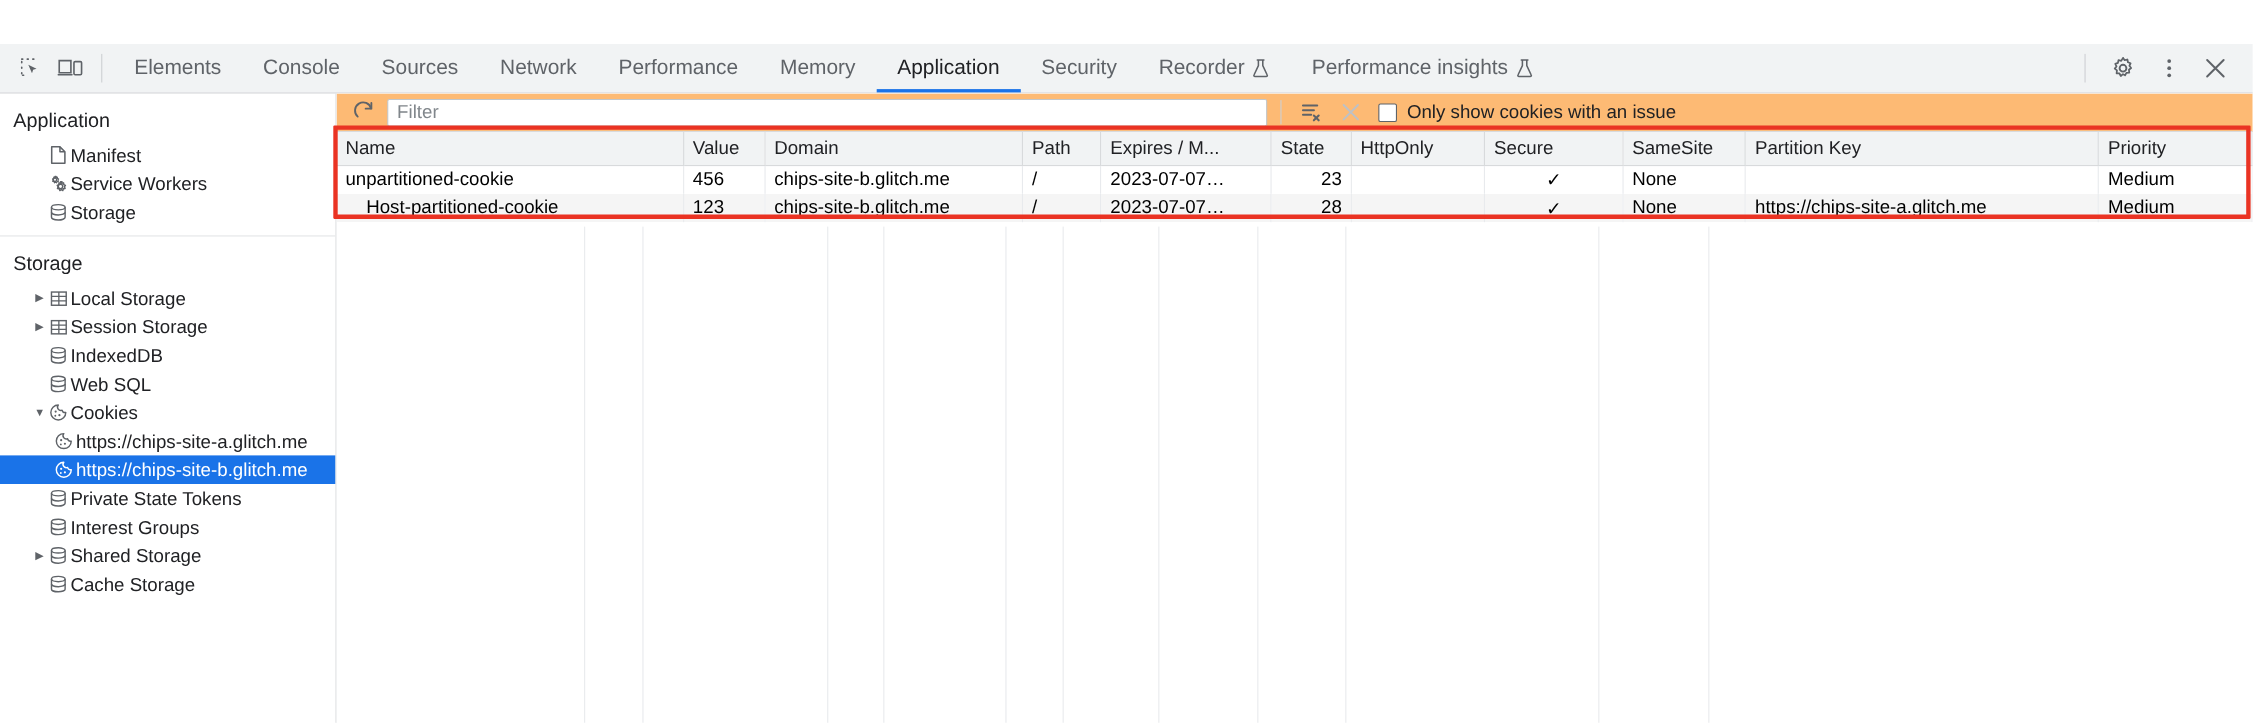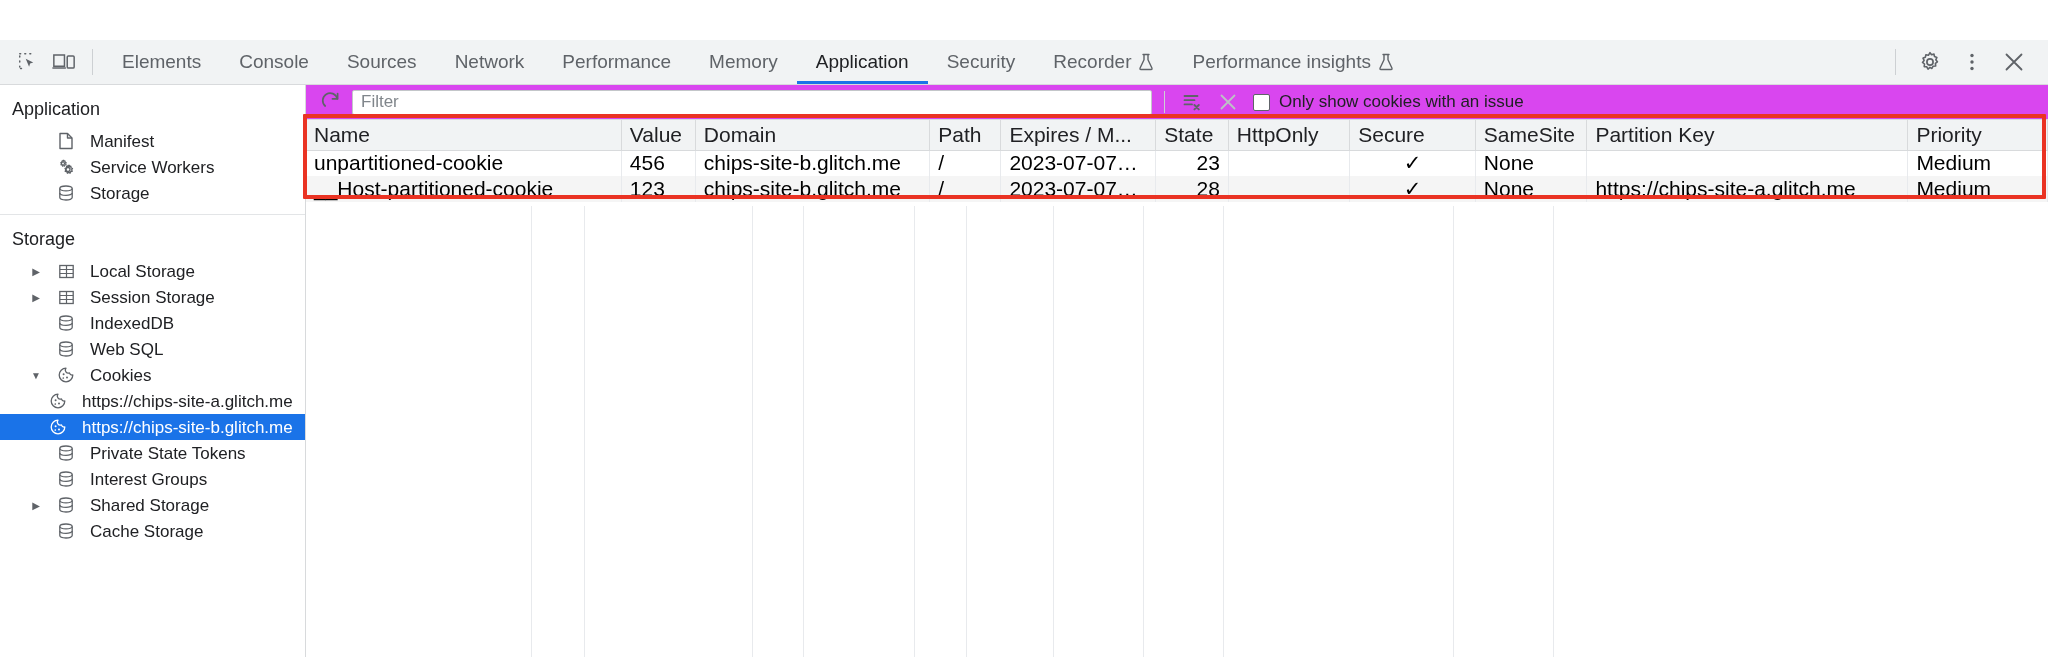--- a/index.html
+++ b/index.html
@@ -81,21 +81,21 @@
   .side-section + .side-section { border-top: 1px solid #e3e5e7; }
   .side-title {
     font-size: 18px;
     color: #202124;
     padding: 8px 0 8px 12px;
   }
   .tree-row {
     display: flex; align-items: center;
     height: 26px;
     padding-left: 12px;
-    gap: 14px;
+    gap: 1px;
     white-space: nowrap;
   }
   .tree-row.lvl1 { padding-left: 30px; }
   .tree-row.lvl2 { padding-left: 48px; }
   .tree-row.selected { background: #1a73e8; color: #fff; }
   .tree-row.selected .tw-icon { color: #fff; }
   .tw-arrow {
     width: 12px; flex: 0 0 12px;
     display: flex; align-items: center; justify-content: center;
     color: #5f6368; font-size: 10px;
@@ -111,21 +111,21 @@
   .main {
     flex: 1 1 auto;
     display: flex; flex-direction: column;
     background: #fff;
     overflow: hidden;
     position: relative;
   }
   .filterbar {
     height: 35px;
     flex: 0 0 35px;
-    background: #d946ef;
+    background: #fdba74;
     border-bottom: 1px solid #d8dadc;
     display: flex; align-items: center;
     padding: 0 8px 0 10px;
     gap: 6px;
   }
   .fb-btn {
     width: 30px; height: 27px;
     display: flex; align-items: center; justify-content: center;
     color: #5f6368;
     flex: 0 0 auto;
@@ -163,21 +163,21 @@
   
   .table-wrap {
     flex: 1 1 auto;
     position: relative;
     overflow: hidden;
   }
   table.cookies {
     width: 100%;
     border-collapse: collapse;
     table-layout: fixed;
-    font-size: 21px;
+    font-size: 17px;
   }
   table.cookies th {
     background: #f1f3f4;
     font-weight: normal;
     text-align: left;
     height: 30px;
     padding: 0 8px;
     border-right: 1px solid #d8dadc;
     border-bottom: 1px solid #d8dadc;
     color: #202124;

